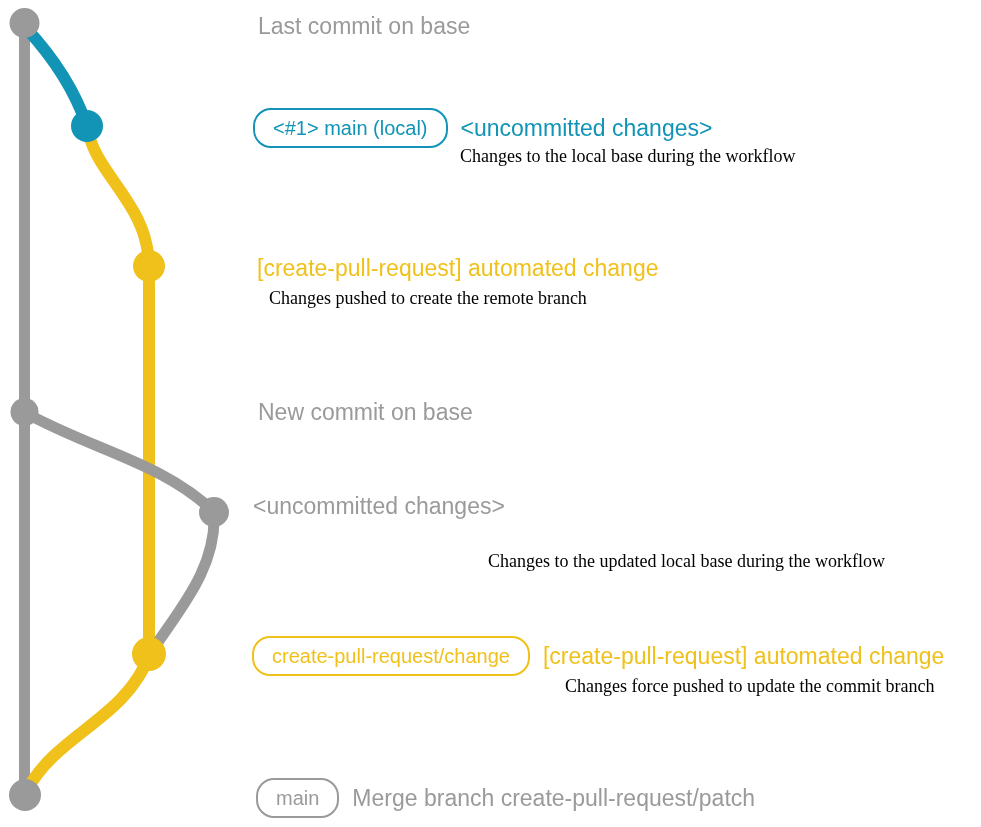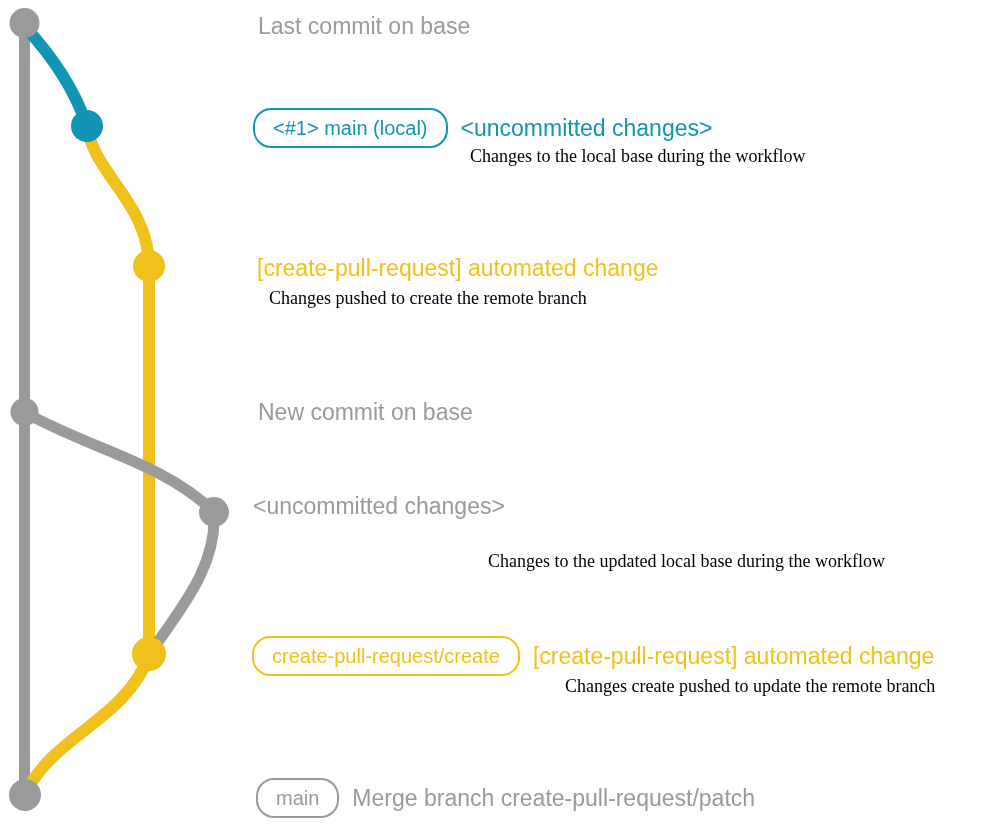--- a/index.html
+++ b/index.html
@@ -102,36 +102,36 @@
     <circle cx="149" cy="654" r="17" class="fill-yellow"></circle>
     <circle cx="25" cy="795" r="16" class="fill-gray"></circle>
   </svg>
 
   <div class="abs title gray" style="left:258px; top:13px;">Last commit on base</div>
 
   <div class="abs badge-row" style="left:253px; top:108px;">
     <div class="badge blue">&lt;#1&gt; main (local)</div>
     <div class="title blue">&lt;uncommitted changes&gt;</div>
   </div>
-  <div class="abs desc" style="left:470px; top:145px;">Changes to the local base during the workflow</div>
+  <div class="abs desc" style="left:460px; top:145px;">Changes to the local base during the workflow</div>
 
   <div class="abs title yellow" style="left:257px; top:255px;">[create-pull-request] automated change</div>
   <div class="abs title gray" style="left:258px; top:399px;">New commit on base</div>
 
   <div class="abs desc" style="left:269px; top:287px;">Changes pushed to create the remote branch</div>
 
   <div class="abs badge-row" style="left:253px; top:493px;">
     <div class="title gray">&lt;uncommitted changes&gt;</div>
   </div>
   <div class="abs desc" style="left:488px; top:530px;margin-top:20px;">Changes to the updated local base during the workflow</div>
 
   <div class="abs badge-row" style="left:252px; top:636px;">
-    <div class="badge yellow">create-pull-request/create</div>
+    <div class="badge yellow">create-pull-request/change</div>
     <div class="title yellow">[create-pull-request] automated change</div>
   </div>
-  <div class="abs desc" style="left:565px; top:675px;">Changes create pushed to update the remote branch</div>
+  <div class="abs desc" style="left:565px; top:675px;">Changes force pushed to update the commit branch</div>
 
   <div class="abs badge-row" style="left:256px; top:778px;">
     <div class="badge gray">main</div>
     <div class="title gray">Merge branch create-pull-request/patch</div>
   </div>
 
 </div>
 
 </body></html>

